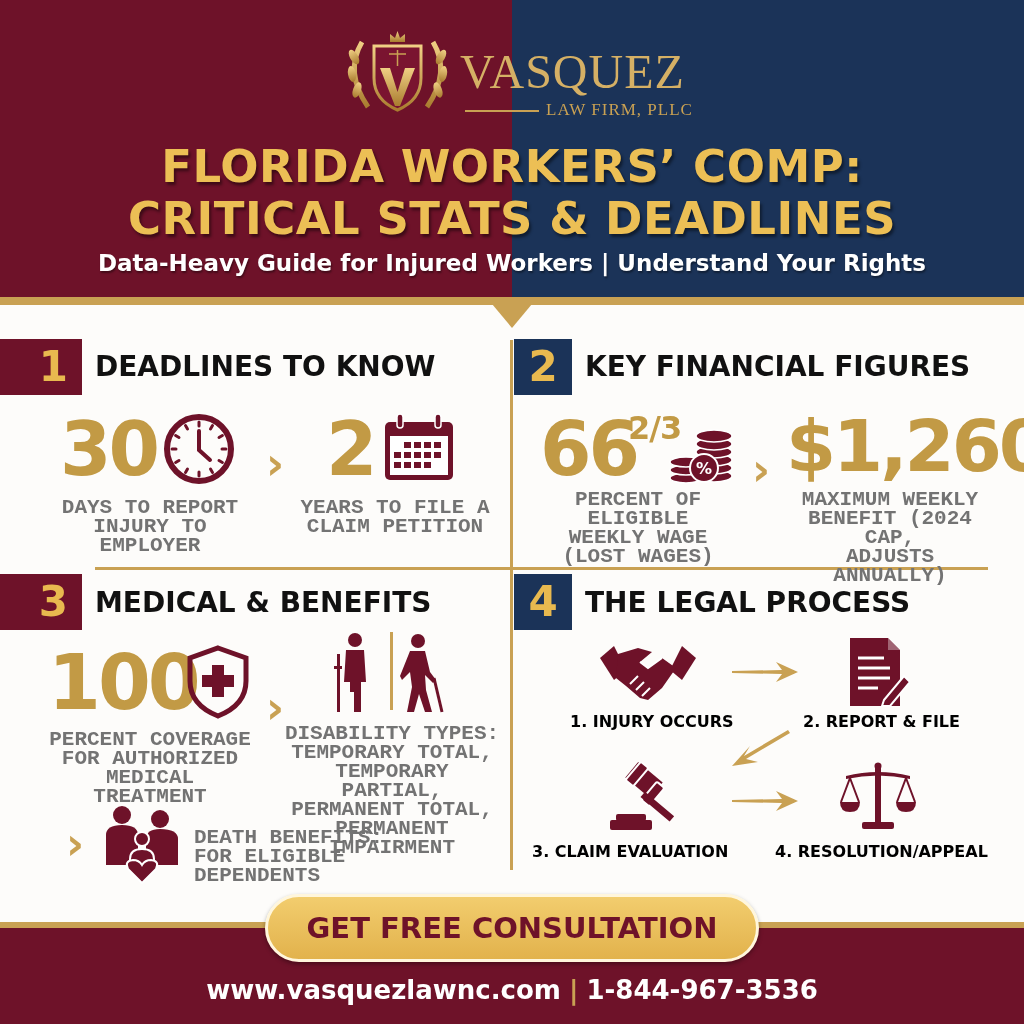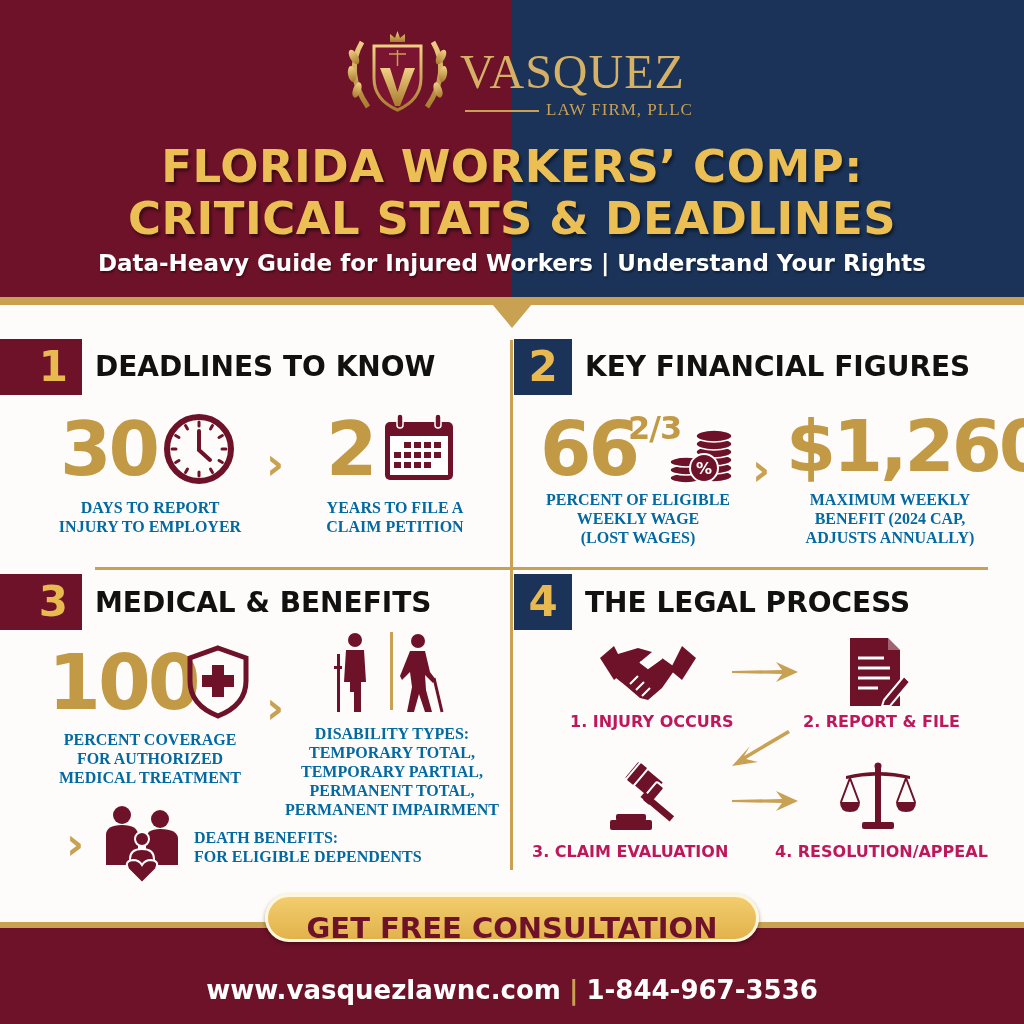--- a/index.html
+++ b/index.html
@@ -32,29 +32,29 @@
   .hdiv-left { position: absolute; left: 95px; top: 567px; width: 415px; height: 3px; background: #c9a153; }
   .hdiv-right { position: absolute; left: 513px; top: 567px; width: 475px; height: 3px; background: #c9a153; }
 
   .sec-num { position: absolute; width: 82px; height: 56px; color: #e8b94f; font-family: "DejaVu Sans", sans-serif;
      font-weight: bold; font-size: 42px; text-align: right; padding-right: 14px; line-height: 56px; }
   .sec-num.maroon { background: #6e1229; }
   .sec-num.navy { background: #1b3358; width: 58px; text-align: center; padding: 0; }
   .sec-title { position: absolute; font-family: "DejaVu Sans", sans-serif; font-weight: bold; font-size: 28px; color: #111; text-align: right; }
 
   .big { position: absolute; font-family: "DejaVu Sans", sans-serif; font-weight: bold; color: #c29a45; letter-spacing: -3px; line-height: 1; }
-  .cap { position: absolute; font-family: Liberation Serif, serif; font-weight: bold; font-size: 16px; color: #0369a1; text-align: center; line-height: 19px; }
+  .cap { position: absolute; font-family: Liberation Mono, monospace; font-weight: bold; font-size: 21px; color: #737373; text-align: center; line-height: 19px; }
   .chev { position: absolute; color: #c9a153; font-family: "DejaVu Sans", sans-serif; font-weight: bold; font-size: 44px; line-height: 1; }
   .icon { position: absolute; }
 
-  .proc-label { position: absolute; font-family: "DejaVu Sans", sans-serif; font-weight: bold; font-size: 16px; color: #be185d; white-space: nowrap; }
+  .proc-label { position: absolute; font-family: "DejaVu Sans", sans-serif; font-weight: bold; font-size: 16px; color: #000000; white-space: nowrap; }
 
   .footer { position: absolute; left: 0; top: 928px; width: 1024px; height: 96px; background: #6e1229; }
   .footer-band { position: absolute; left: 0; top: 922px; width: 1024px; height: 6px; background: #c9a153; }
-  .cta { position: absolute; left: 265px; top: 894px; width: 494px; height: 48px; border-radius: 34px;
+  .cta { position: absolute; left: 265px; top: 894px; width: 494px; height: 68px; border-radius: 34px;
      background: linear-gradient(#f2cd6e, #e2b24c); border: 3px solid #fff6dc; box-shadow: 0 2px 4px rgba(0,0,0,0.35);
      color: #6e1229; font-family: "DejaVu Sans", sans-serif; font-weight: bold; font-size: 29px; text-align: center; line-height: 62px; cursor: pointer; }
   .contact { position: absolute; left: 0; top: 975px; width: 1024px; text-align: center; color: #fff;
      font-family: "DejaVu Sans", sans-serif; font-weight: bold; font-size: 26px; }
   .contact .sep { color: #c9a153; margin: 0 8px; }
 </style>
 </head>
 <body>
 
 <div class="header">

